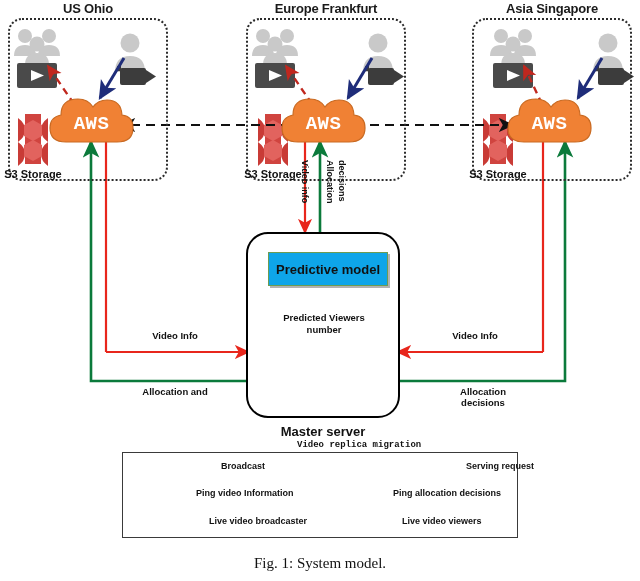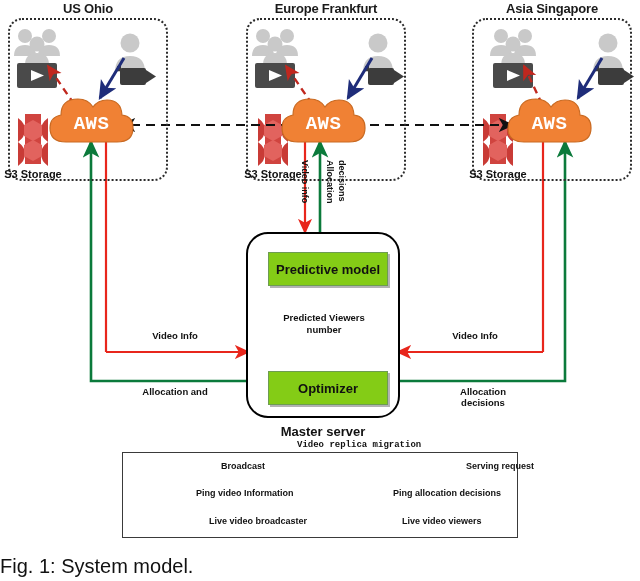--- a/index.html
+++ b/index.html
@@ -63,21 +63,21 @@
   }
 
   
   .master-box {
     border: 2.5px solid #000000;
     border-radius: 22px;
     background: #ffffff;
     box-sizing: border-box;
   }
   .green-block {
-    background: #84cc16;
+    background: #0ea5e9;
     border: 1px solid #6d9c52;
     box-shadow: 2px 2px 0 rgba(0,0,0,0.30);
     box-sizing: border-box;
     display: flex;
     align-items: center;
     justify-content: center;
     font-weight: bold;
     font-size: 13px;
     color: #111111;
   }
@@ -122,23 +122,24 @@
   }
   .legend-text {
     font-size: 9px;
     font-weight: bold;
     color: #111111;
     white-space: nowrap;
   }
 
   
   .fig-caption {
-    font-family: Liberation Sans, sans-serif;
-    font-size: 20px;
-    color: #111111;
+    font-family: Liberation Serif, serif;
+    font-size: 15px;
+    color: #111111;
+    text-align: center;
     white-space: nowrap;
   }
 
   svg { display: block; overflow: visible; }
 </style>
 </head>
 <body>
 
 <div id="stage">
 
@@ -358,23 +359,20 @@
 
   <div class="abs green-block" style="left:268px; top:252px; width:120px; height:34px;">
     <span>Predictive model</span>
   </div>
 
   <div class="abs mid-label" style="left:256px; top:312px; width:136px;">
     <div>Predicted Viewers</div>
     <div>number</div>
   </div>
 
-  <div class="abs green-block" style="left:268px; top:371px; width:120px; height:34px;">
-    <span>Optimizer</span>
-  </div>
 
   <div class="abs master-caption" style="left:246px; top:424px; width:154px;">Master server</div>
 
   <div class="abs flow-label" style="left:110px; top:330px; width:130px;">Video Info</div>
   <div class="abs flow-label" style="left:100px; top:386px; width:150px;">
     <div>Allocation and</div>
   </div>
 
   <div class="abs flow-label" style="left:410px; top:330px; width:130px;">Video Info</div>
   <div class="abs flow-label" style="left:408px; top:386px; width:150px;">

